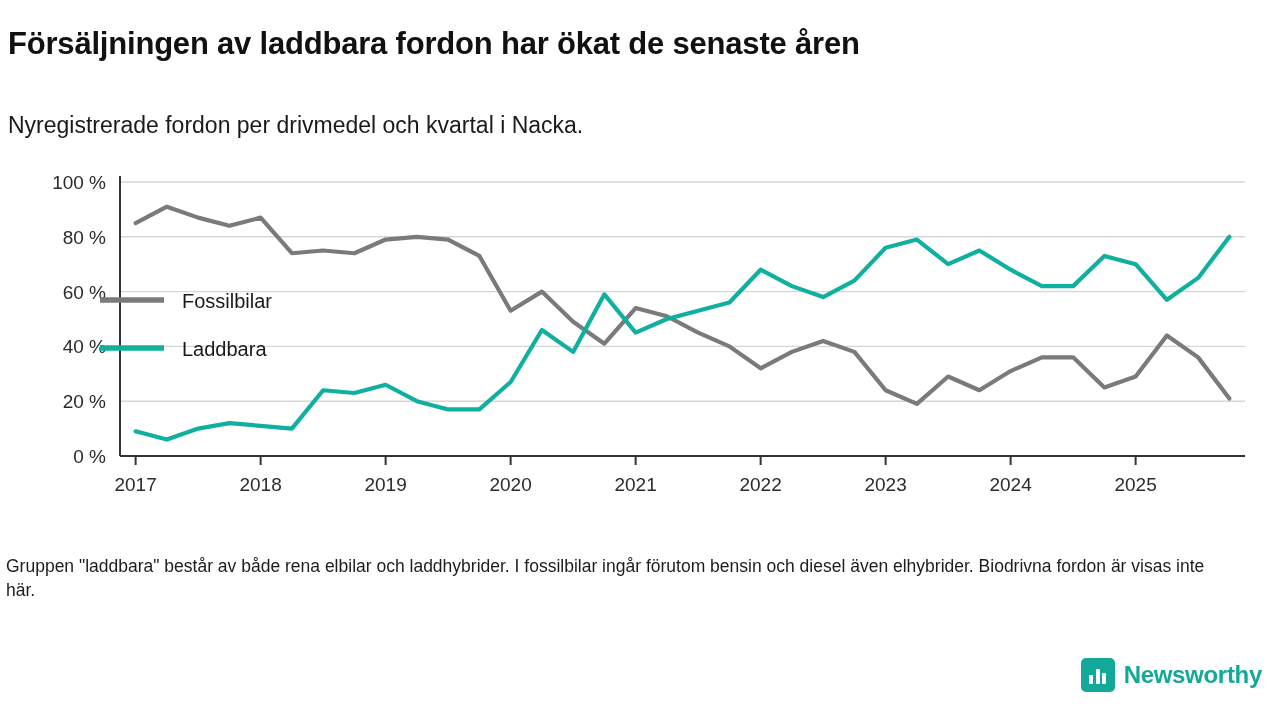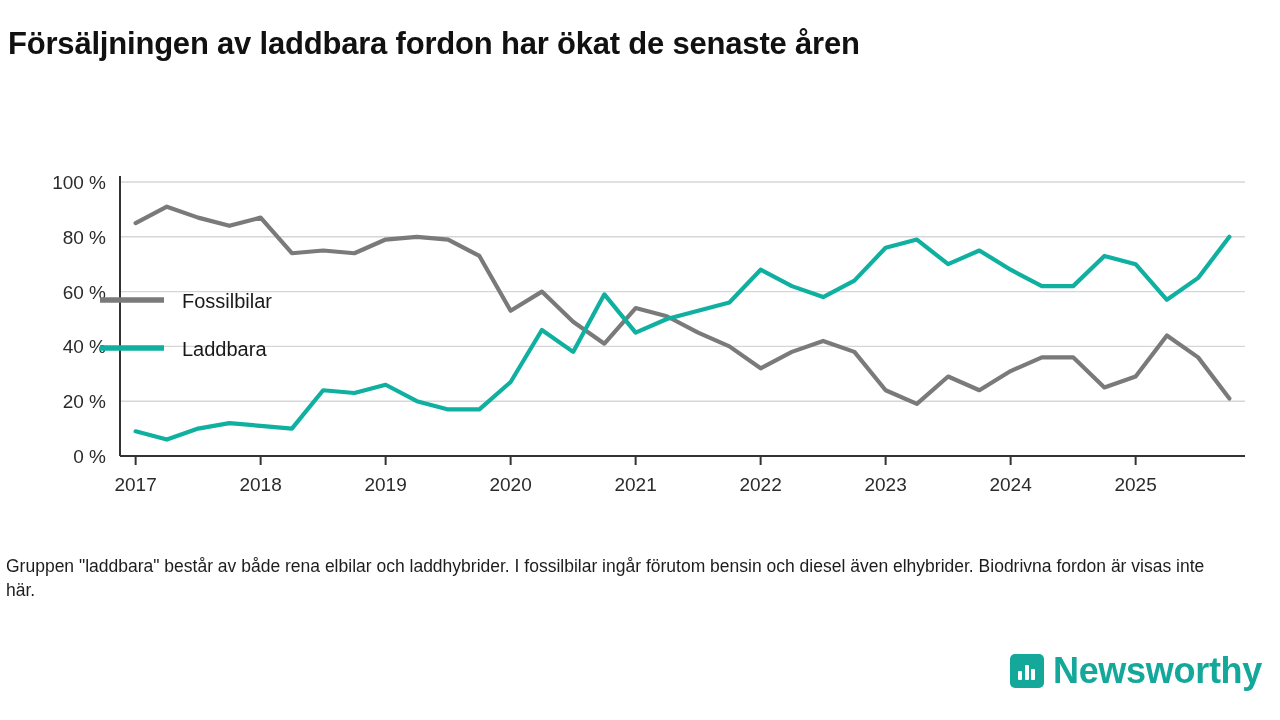--- a/index.html
+++ b/index.html
@@ -80,21 +80,21 @@
   .brand-mark i {
     display: block;
     width: 4px;
     background: #ffffff;
     border-radius: 1px;
   }
   .brand-mark i:nth-child(1) { height: 9px; }
   .brand-mark i:nth-child(2) { height: 15px; }
   .brand-mark i:nth-child(3) { height: 11px; }
   .brand-name {
-    font-size: 36px;
+    font-size: 24px;
     font-weight: bold;
     color: #14a89b;
     letter-spacing: -0.3px;
   }
   text {
     font-family: "Liberation Sans", sans-serif;
   }
   .tick-label {
     font-size: 19px;
     fill: #2b2b2b;
@@ -103,20 +103,21 @@
     font-size: 20px;
     fill: #1a1a1a;
   }
 </style>
 </head>
 <body>
 
 <div class="page">
 
   <div class="title">Försäljningen av laddbara fordon har ökat de senaste åren</div>
+  <div class="subtitle">Nyregistrerade fordon per drivmedel och kvartal i Nacka.</div>
 
   <div class="chart-area">
     <svg class="chart-svg" id="chart-svg" width="1280" height="360" viewBox="0 0 1280 360">
         <line x1="120" x2="1245" y1="296" y2="296" stroke="#333333" stroke-width="2"></line>
         <text x="106" y="303" text-anchor="end" class="tick-label">0 %</text>
         <line x1="120" x2="1245" y1="241.2" y2="241.2" stroke="#d6d6d6" stroke-width="1.4"></line>
         <text x="106" y="248.2" text-anchor="end" class="tick-label">20 %</text>
         <line x1="120" x2="1245" y1="186.39999999999998" y2="186.39999999999998" stroke="#d6d6d6" stroke-width="1.4"></line>
         <text x="106" y="193.39999999999998" text-anchor="end" class="tick-label">40 %</text>
         <line x1="120" x2="1245" y1="131.6" y2="131.6" stroke="#d6d6d6" stroke-width="1.4"></line>

